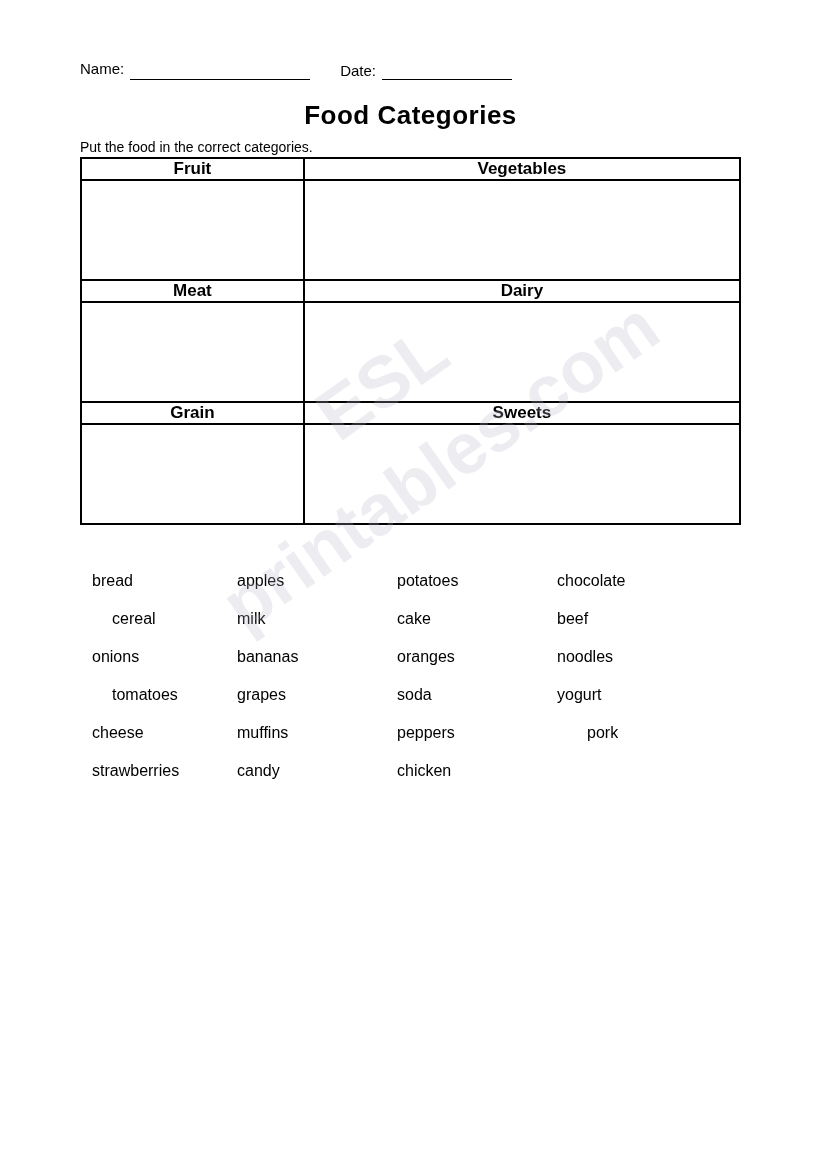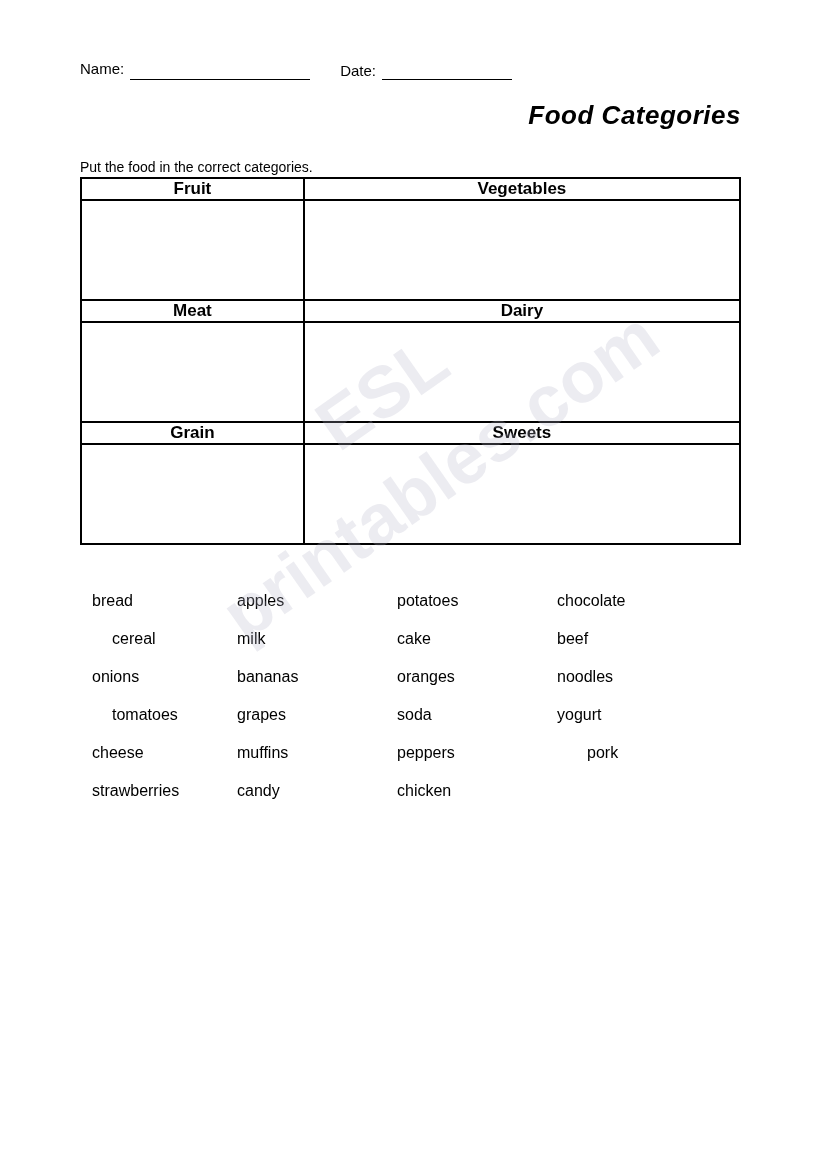--- a/index.html
+++ b/index.html
@@ -67,26 +67,25 @@
     }
 
     .underline-date {
       border-bottom: 1.5px solid #000;
       width: 130px;
       height: 20px;
       display: inline-block;
     }
 
     .page-title {
-      text-align: right;
+      text-align: center;
       font-size: 26px;
       font-weight: bold;
-      margin-bottom: 28px;
+      margin-bottom: 8px;
       letter-spacing: 0.5px;
-      font-style: italic;
     }
 
     .instruction {
       font-size: 14px;
       margin-bottom: 2px;
     }
 
     .food-table {
       width: 100%;
       border-collapse: collapse;

